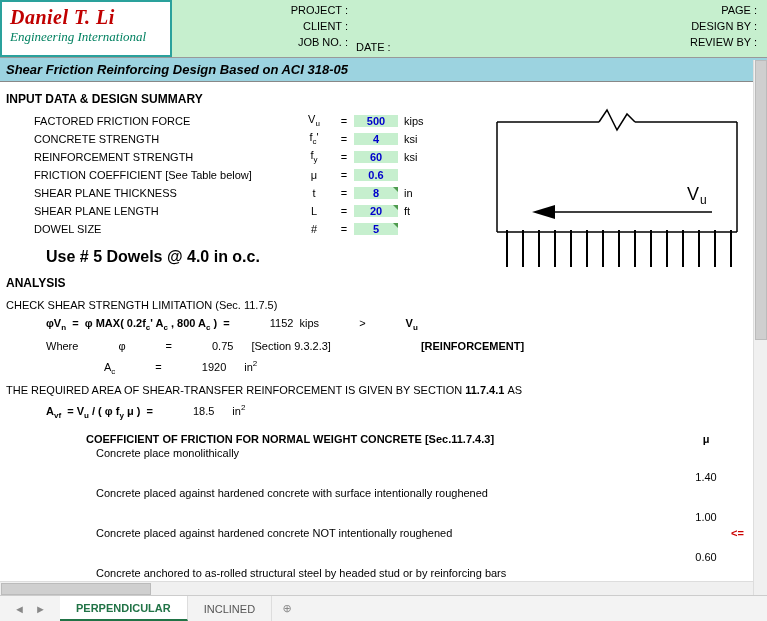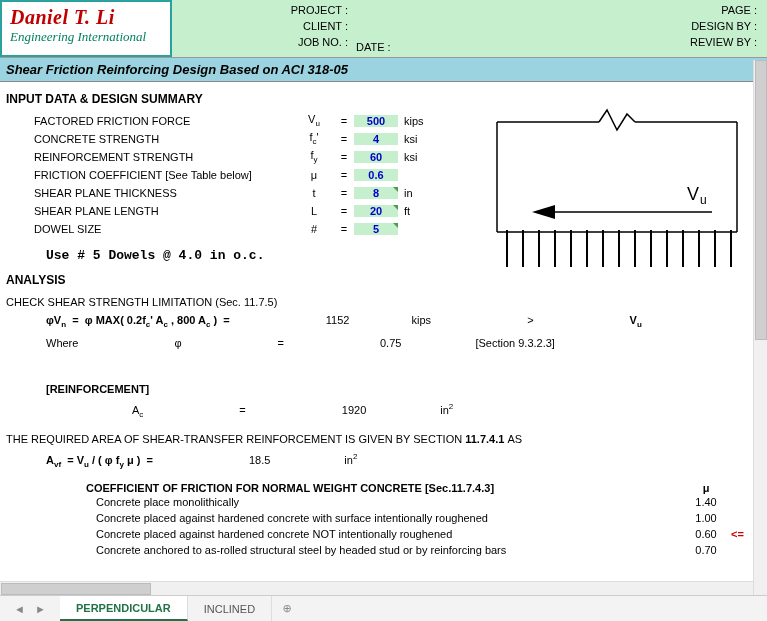--- a/index.html
+++ b/index.html
@@ -17,37 +17,37 @@
   .section-head { font-weight: bold; font-size: 12px; margin-bottom: 6px; }
   .row { display: flex; align-items: center; height: 18px; font-size: 11px; padding-left: 28px; }
   .lbl { width: 260px; }
   .sym { width: 40px; text-align: center; }
   .eq { width: 20px; text-align: center; }
   .val { width: 44px; text-align: center; }
   .val.input { background: #c6efce; color: #0000cc; font-weight: bold; }
   .val.inputd { background: #c6efce; color: #0000cc; font-weight: bold; position: relative; }
   .val.inputd::after { content:''; position:absolute; top:0; right:0; border-top:5px solid #4e9a4e; border-left:5px solid transparent; }
   .unit { width: 40px; padding-left: 6px; }
-  .use-row { font-weight: bold; font-size: 13px; padding: 10px 0 10px 40px; font-family: Liberation Mono, monospace; }
+  .use-row { font-weight: bold; font-size: 16px; padding: 10px 0 10px 40px; }
   .analysis .arow { font-size: 11px; line-height: 18px; display: flex; flex-wrap: wrap; align-items: baseline; }
-  .ind1 { padding-left: 40px; gap: 28px; }
+  .ind1 { padding-left: 40px; }
   .bold { font-weight: bold; }
   .gap { display:inline-block; width: 18px; }
   .wgap { display:inline-block; width: 40px; }
   sup { font-size: 8px; }
   sub { font-size: 8px; }
   .diagram { position: absolute; top: 20px; right: 20px; width: 260px; height: 180px; }
   .coef-table { margin-top: 8px; }
   .coef-head { font-weight: bold; font-size: 11px; display:flex; }
   .coef-head .c1 { padding-left: 80px; flex:1; }
   .coef-head .c2 { width: 50px; text-align:center; }
   .coef-head .c3 { width: 30px; }
   .coef-row { display:flex; font-size: 11px; line-height: 16px; }
   .coef-row .c1 { padding-left: 90px; flex:1; }
-  .coef-row .c2 { width: 50px; text-align:center; }
+  .coef-row .c2 { width: 50px; text-align:center;margin-top:24px; }
   .coef-row .c3 { width: 30px; color:#c00; font-weight:bold; }
 
   .tabs { position: fixed; bottom: 0; left: 0; width: 767px; height: 26px; background: #f3f3f3; border-top: 1px solid #ccc; display: flex; align-items: stretch; font-size: 11px; }
   .tab-nav { width: 60px; display:flex; align-items:center; justify-content:center; gap:10px; color:#888; }
   .tab { padding: 0 16px; display:flex; align-items:center; border-right:1px solid #ddd; cursor:pointer; color:#555; }
   .tab.active { background:#fff; color:#217346; font-weight:bold; border-bottom: 2px solid #217346; }
   .tab-plus { width:30px; display:flex; align-items:center; justify-content:center; color:#888; }
   .scroll-right { position: fixed; top: 60px; right: 0; width: 14px; bottom: 26px; background: #f0f0f0; border-left:1px solid #ddd; }
   .scroll-bottom { position: fixed; bottom: 26px; left: 0; right: 14px; height: 14px; background: #f0f0f0; border-top:1px solid #ddd; display:flex; }
   .sb-thumb-v { position:absolute; top: 0; width: 12px; left:1px; height: 280px; background:#cfcfcf; border:1px solid #bbb; }
@@ -168,21 +168,21 @@
       <span style="width:58px;display:inline-block"></span>
       <span>A<sub>c</sub></span>
       <span class="wgap"></span>
         <span>=</span>
         <span class="wgap"></span>
       <span>1920</span>
       <span class="gap"></span>
       <span>in<sup>2</sup></span>
     </div>
 
-    <div class="arow" style="margin-top:6px">
+    <div class="arow" style="margin-top:0">
       <span>THE REQUIRED AREA OF SHEAR-TRANSFER REINFORCEMENT IS GIVEN BY SECTION</span>
       <span>&nbsp;</span>
       <span class="bold">11.7.4.1</span>
       <span>&nbsp;</span>
         <span>AS</span>
     </div>
     <div class="arow ind1 bold">
       <span>A<sub>vf</sub>&nbsp;&nbsp;= V<sub>u</sub> / ( φ f<sub>y</sub> μ )&nbsp;&nbsp;=</span>
       <span class="wgap"></span>
       <span style="font-weight:normal">18.5</span>

